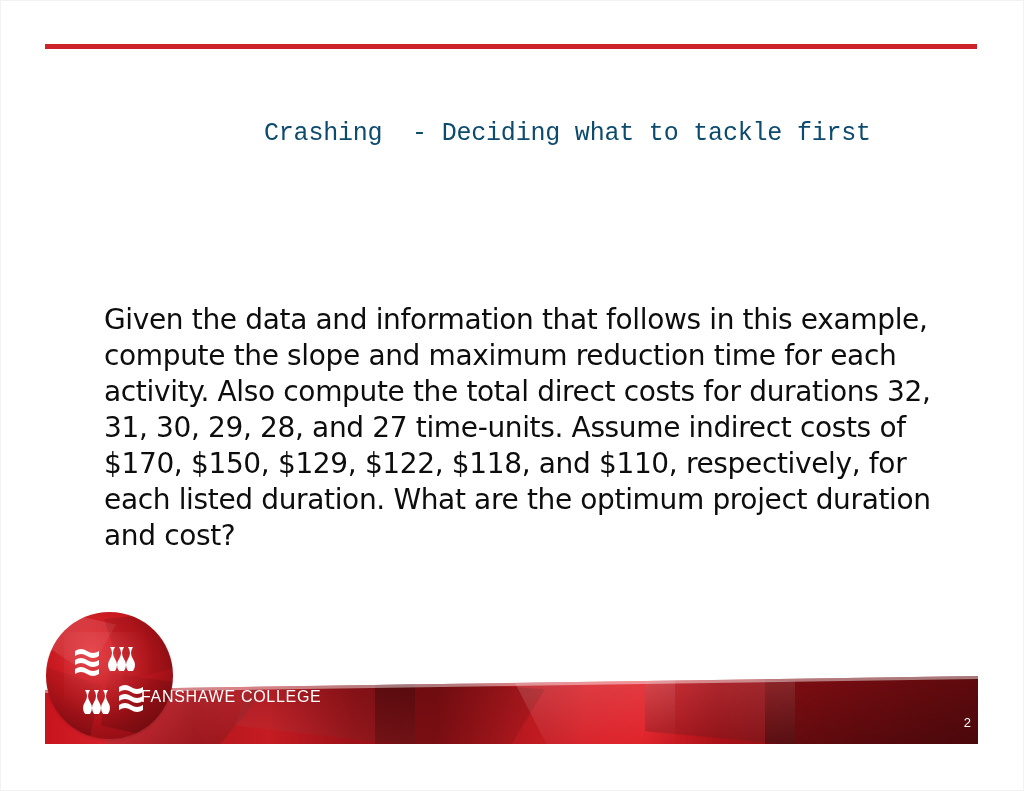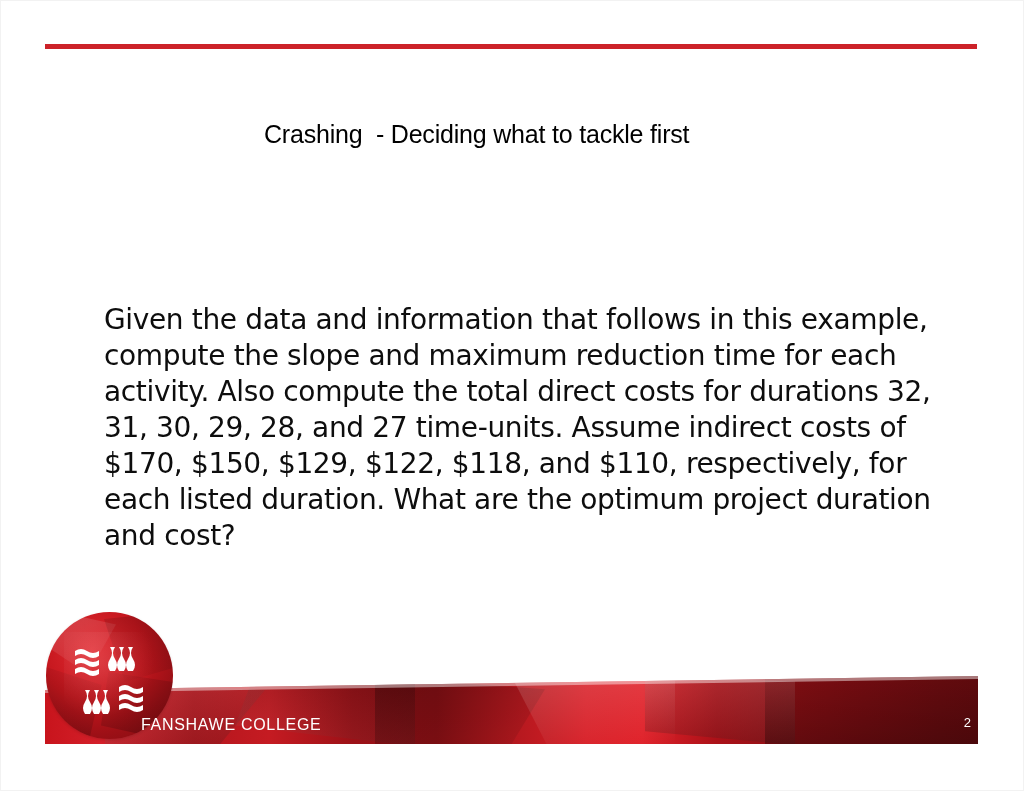--- a/index.html
+++ b/index.html
@@ -40,24 +40,24 @@
     width: 932px;
     height: 5px;
     background: #cc2229;
   }
 
   
   #title {
     position: absolute;
     left: 264px;
     top: 118px;
-    font-family: Liberation Sans, sans-serif;
+    font-family: Liberation Mono, monospace;
     font-size: 25px;
     line-height: 32px;
-    color: #000000;
+    color: #0c4a6e;
     white-space: pre;
     letter-spacing: -0.2px;
   }
 
   
   #body-text {
     position: absolute;
     left: 104px;
     top: 302px;
     width: 830px;
@@ -142,21 +142,21 @@
     left: 0; top: 0;
     width: 933px; height: 73px;
     clip-path: polygon(0 18px, 933px 4px, 933px 7px, 0 21px);
     background: rgba(255,255,255,0.45);
     pointer-events: none;
   }
 
   #footer-label {
     position: absolute;
     left: 141px;
-    top: 716px;
+    top: 688px;
     font-family: "Liberation Sans", sans-serif;
     font-size: 16px;
     letter-spacing: 0.7px;
     color: #ffffff;
     font-weight: 400;
     white-space: nowrap;
   }
 
   #page-number {
     position: absolute;

